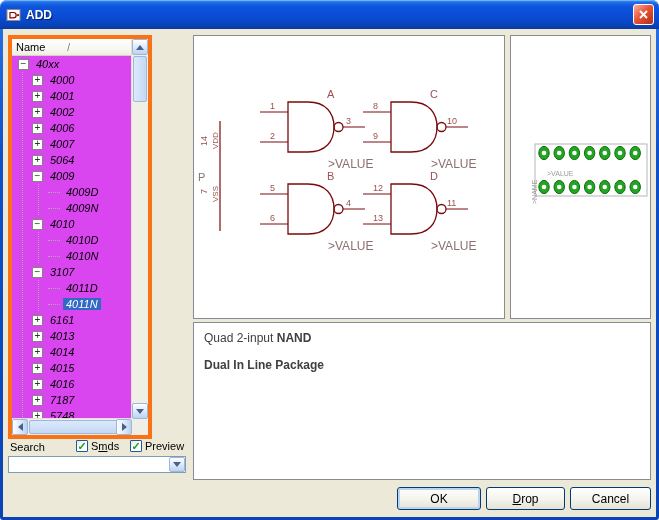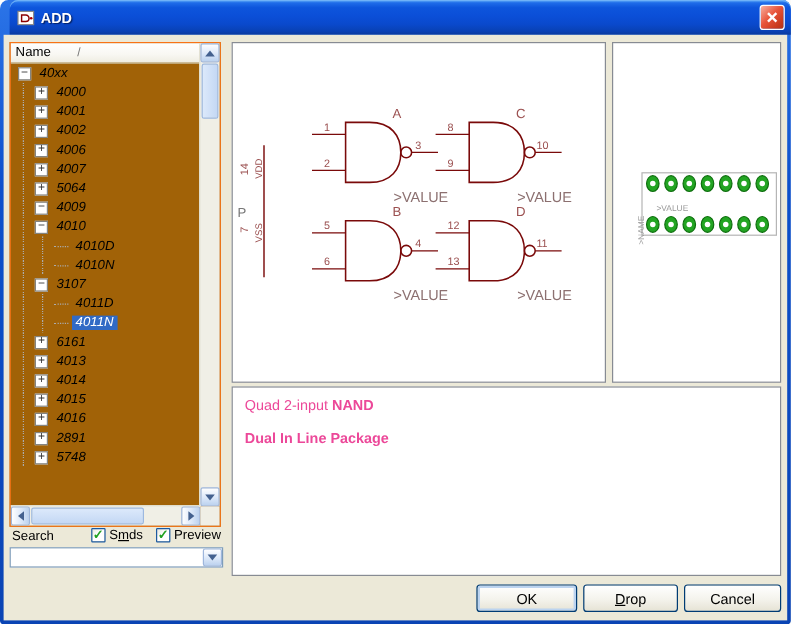--- a/index.html
+++ b/index.html
@@ -5,33 +5,33 @@
   html,body{margin:0;padding:0;}
   body{width:659px;height:520px;font-family:"Liberation Sans",sans-serif;background:#fff;}
 
   
   .frame{position:relative;width:659px;height:520px;box-sizing:border-box;
     background:linear-gradient(180deg,#2b74e8 0%,#0d50cc 30%,#0a44b4 100%);
     border-radius:7px 7px 3px 3px;padding:29px 3px 3px 3px;}
   .titlebar{position:absolute;top:0;left:0;right:0;height:29px;border-radius:7px 7px 0 0;
     background:linear-gradient(180deg,#4A9BF5 0%,#1E6BE8 9%,#0D55DC 22%,#0B4FD8 45%,#0A49CC 70%,#0941B4 90%,#0A3A9C 100%);
     box-shadow:inset 0 1px 0 #6FB2F7;
-    display:flex;align-items:center;padding:0 6px;box-sizing:border-box;margin-left:8px;}
+    display:flex;align-items:center;padding:0 6px;box-sizing:border-box;}
   .win-icon{width:16px;height:16px;margin-right:4px;flex:none;}
   .title-text{color:#fff;font-size:12px;font-weight:bold;text-shadow:1px 1px 1px rgba(0,0,20,.6);}
   .close-btn{position:absolute;top:4px;right:5px;width:21px;height:21px;border-radius:3px;
     border:1px solid #fff;box-sizing:border-box;
     background:linear-gradient(135deg,#F8B0A0 0%,#E8543A 45%,#C93A1D 80%,#B03418 100%);
     display:flex;align-items:center;justify-content:center;cursor:pointer;}
 
   .client{position:relative;width:653px;height:488px;background:#ECE9D8;}
 
   
-  .tree-panel{position:absolute;left:5px;top:6px;width:176px;height:404px;background:#a16207;
-    border:1px solid #f97316;box-sizing:border-box;}
+  .tree-panel{position:absolute;left:5px;top:6px;width:144px;height:404px;background:#d946ef;
+    border:4px solid #f97316;box-sizing:border-box;}
   .tree-header{position:absolute;top:0;left:0;right:16px;height:17px;
     background:linear-gradient(180deg,#FFFFFF,#F8F7F2 60%,#EFEDE2);
     border-bottom:1px solid #D5D2BE;border-right:1px solid #D5D2BE;
     font-size:11px;display:flex;align-items:center;padding:0 4px;box-sizing:border-box;color:#000;}
   .sort-ind{margin-left:22px;color:#777;font-size:10px;}
   .tree-items{position:absolute;top:17px;left:1px;right:16px;bottom:16px;overflow:hidden;}
   .tree-row{display:flex;align-items:center;height:16px;font-size:11px;color:#000;cursor:default;}
   .indent{align-self:stretch;flex:none;}
   .indent.l0{width:5px;}
   .indent.l1{width:19px;
@@ -84,21 +84,21 @@
     font-size:11px;font-family:"Liberation Sans",sans-serif;padding:0 2px;}
   .combo-btn{position:absolute;right:0;top:0;width:16px;height:15px;box-sizing:border-box;
     border:1px solid #9EB6DC;border-radius:2px;
     background:linear-gradient(180deg,#FEFEFF,#DCE8F9 55%,#BCD2EF);
     display:flex;align-items:center;justify-content:center;}
 
   
   .panel{position:absolute;background:#fff;border:1px solid #878B93;box-sizing:border-box;}
   .schematic-panel{left:190px;top:6px;width:312px;height:284px;}
   .package-panel{left:507px;top:6px;width:141px;height:284px;}
-  .desc-panel{left:190px;top:293px;width:458px;height:158px;padding:8px 10px;font-size:12px;color:#ec4899;}
+  .desc-panel{left:190px;top:293px;width:458px;height:158px;padding:8px 10px;font-size:12px;color:#404040;}
   .desc-panel p{margin:0 0 13px 0;}
 
   svg text{font-family:"Liberation Sans",sans-serif;}
   .gate-body,.gate-bubble{fill:none;stroke:#7A0A0A;stroke-width:1.3px;}
   .pin{stroke:#7A0A0A;stroke-width:1px;}
   .pwr-line{stroke:#7A0A0A;stroke-width:1.2px;}
   .pin-num{fill:#9B5050;font-size:9px;}
   .pwr-name{fill:#9B5050;font-size:8px;}
   .gate-name{fill:#9B5050;font-size:11px;}
   .value-label{fill:#8C7070;font-size:12px;}
@@ -181,20 +181,30 @@
             <span class="indent l1"></span>
             <span class="toggle">+</span>
             <span class="tlabel">5064</span>
           </div>
           <div class="tree-row">
             <span class="indent l1"></span>
             <span class="toggle">−</span>
             <span class="tlabel">4009</span>
           </div>
           <div class="tree-row">
+            <span class="indent l2"></span>
+            <span class="stub"></span>
+            <span class="tlabel">4009D</span>
+          </div>
+          <div class="tree-row">
+            <span class="indent l2"></span>
+            <span class="stub"></span>
+            <span class="tlabel">4009N</span>
+          </div>
+          <div class="tree-row">
             <span class="indent l1"></span>
             <span class="toggle">−</span>
             <span class="tlabel">4010</span>
           </div>
           <div class="tree-row">
             <span class="indent l2"></span>
             <span class="stub"></span>
             <span class="tlabel">4010D</span>
           </div>
           <div class="tree-row">
@@ -238,21 +248,21 @@
             <span class="tlabel">4015</span>
           </div>
           <div class="tree-row">
             <span class="indent l1"></span>
             <span class="toggle">+</span>
             <span class="tlabel">4016</span>
           </div>
           <div class="tree-row">
             <span class="indent l1"></span>
             <span class="toggle">+</span>
-            <span class="tlabel">2891</span>
+            <span class="tlabel">7187</span>
           </div>
           <div class="tree-row">
             <span class="indent l1"></span>
             <span class="toggle">+</span>
             <span class="tlabel">5748</span>
           </div>
         </div>
 
       <div class="vscroll">
         <span class="sb-btn up">

